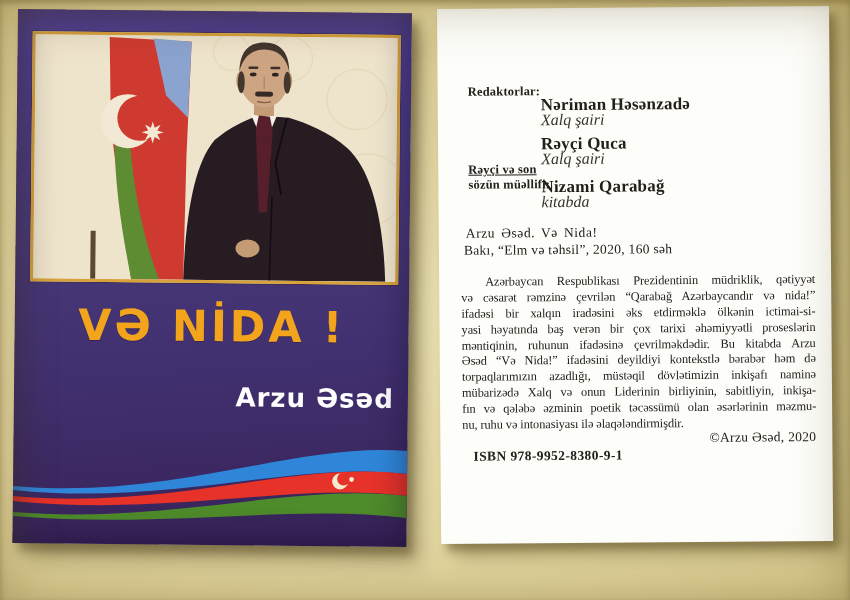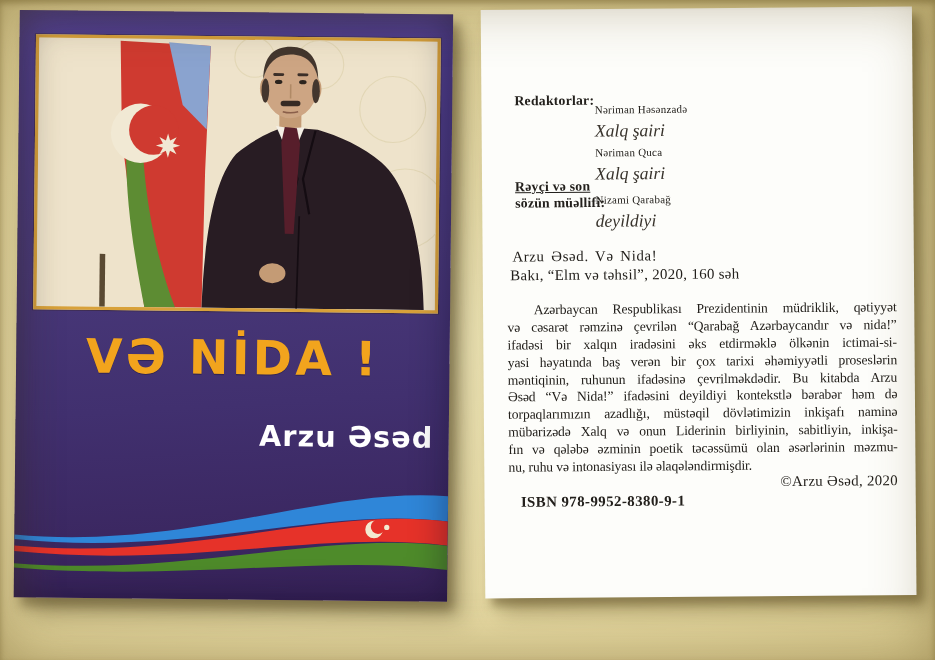--- a/index.html
+++ b/index.html
@@ -35,21 +35,21 @@
   .ribbon{position:absolute;left:0;top:430px;width:394px;height:92px;}
 
   
   .title-page{position:absolute;left:437px;top:9px;width:392px;height:535px;
     background:var(--page-white);
     transform:rotate(-.45deg);transform-origin:top left;
     box-shadow:6px 7px 9px rgba(95,80,35,.5), 13px 14px 20px rgba(95,80,35,.35);
     color:var(--text-black);}
   .title-page > div{position:absolute;}
   .credit-label{left:30px;font-weight:bold;font-size:12.5px;letter-spacing:.2px;}
-  .credit-name{left:103px;font-weight:normal;font-size:10px;letter-spacing:.2px;}
+  .credit-name{left:103px;font-weight:bold;font-size:17px;letter-spacing:.2px;}
   .credit-role{left:103px;font-style:italic;font-size:16px;color:#38332c;}
   #lbl-editors{top:76px;}
   #name-editor1{top:87px;} #role-editor1{top:103px;}
   #name-editor2{top:126px;} #role-editor2{top:142px;}
   #lbl-reviewer1{top:154px;text-decoration:underline;} #lbl-reviewer2{top:169px;}
   #name-reviewer{top:169px;} #role-reviewer{top:185px;}
   #citation1{left:27px;top:217px;font-size:13.5px;letter-spacing:.6px;word-spacing:2px;}
   #citation2{left:25px;top:234px;font-size:13.5px;letter-spacing:.3px;}
   #annotation{left:22px;top:266px;width:354px;}
   .para-line{font-size:12.4px;line-height:15.9px;height:15.9px;white-space:normal;
@@ -132,27 +132,27 @@
         <circle cx="338.5" cy="37" r="2.4" fill="#f3ead0"></circle>
       </g>
     </svg>
   </div>
 
   <div class="title-page">
 
     <div class="credit-label" id="lbl-editors">Redaktorlar:</div>
     <div class="credit-name" id="name-editor1">Nəriman Həsənzadə</div>
     <div class="credit-role" id="role-editor1">Xalq şairi</div>
-    <div class="credit-name" id="name-editor2">Nəriman Quca</div>
+    <div class="credit-name" id="name-editor2">Rəyçi Quca</div>
     <div class="credit-role" id="role-editor2">Xalq şairi</div>
 
     <div class="credit-label" id="lbl-reviewer1">Rəyçi və son</div>
     <div class="credit-label" id="lbl-reviewer2">sözün müəllifi:</div>
     <div class="credit-name" id="name-reviewer">Nizami Qarabağ</div>
-    <div class="credit-role" id="role-reviewer">deyildiyi</div>
+    <div class="credit-role" id="role-reviewer">kitabda</div>
 
     <div id="citation1">Arzu Əsəd. Və Nida!</div>
     <div id="citation2">Bakı, “Elm və təhsil”, 2020, 160 səh</div>
 
     <div id="annotation">
       <div class="para-line first">Azərbaycan Respublikası Prezidentinin müdriklik, qətiyyət</div>
       <div class="para-line">və cəsarət rəmzinə çevrilən “Qarabağ Azərbaycandır və nida!”</div>
       <div class="para-line">ifadəsi bir xalqın iradəsini əks etdirməklə ölkənin ictimai-si-</div>
       <div class="para-line">yasi həyatında baş verən bir çox tarixi əhəmiyyətli proseslərin</div>
       <div class="para-line">məntiqinin, ruhunun ifadəsinə çevrilməkdədir. Bu kitabda Arzu</div>

